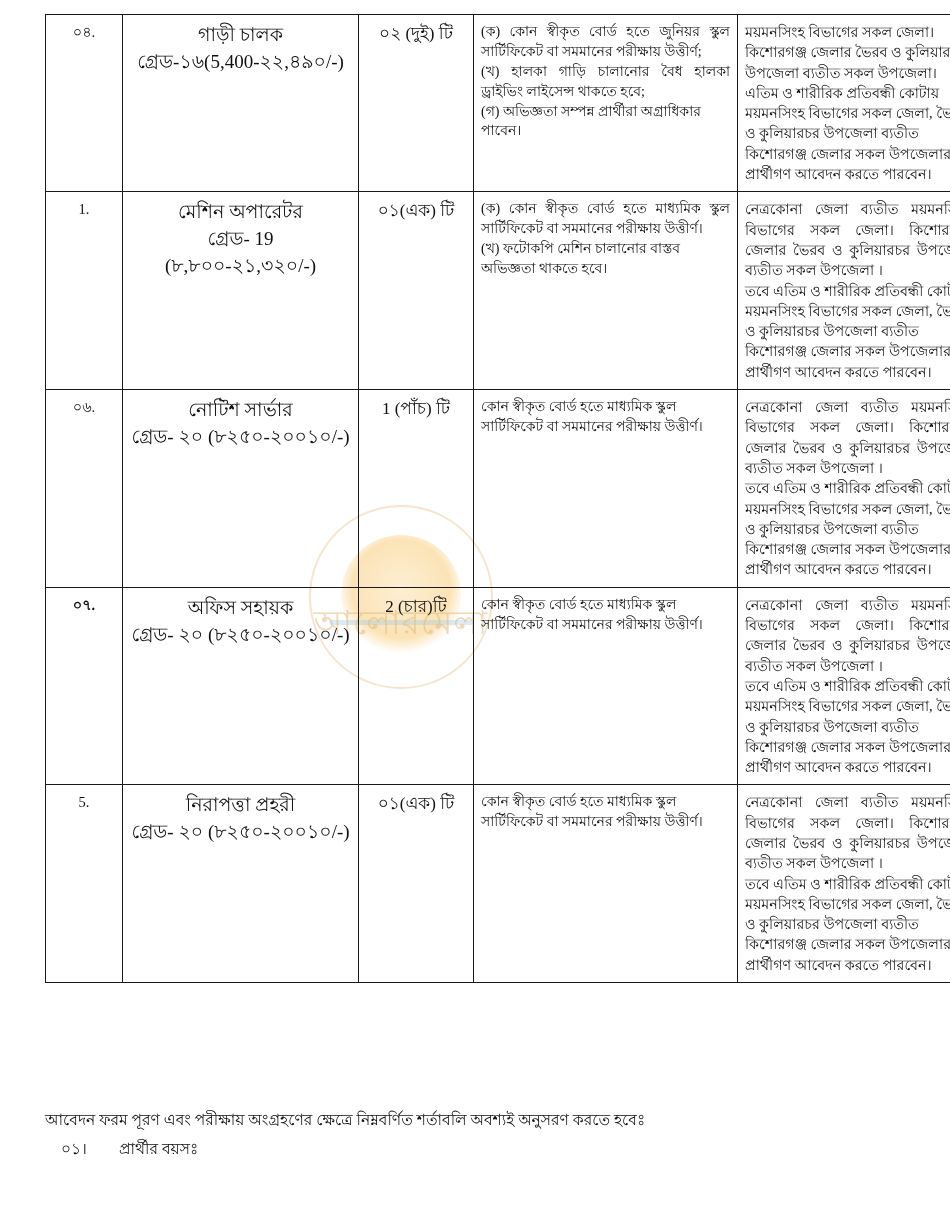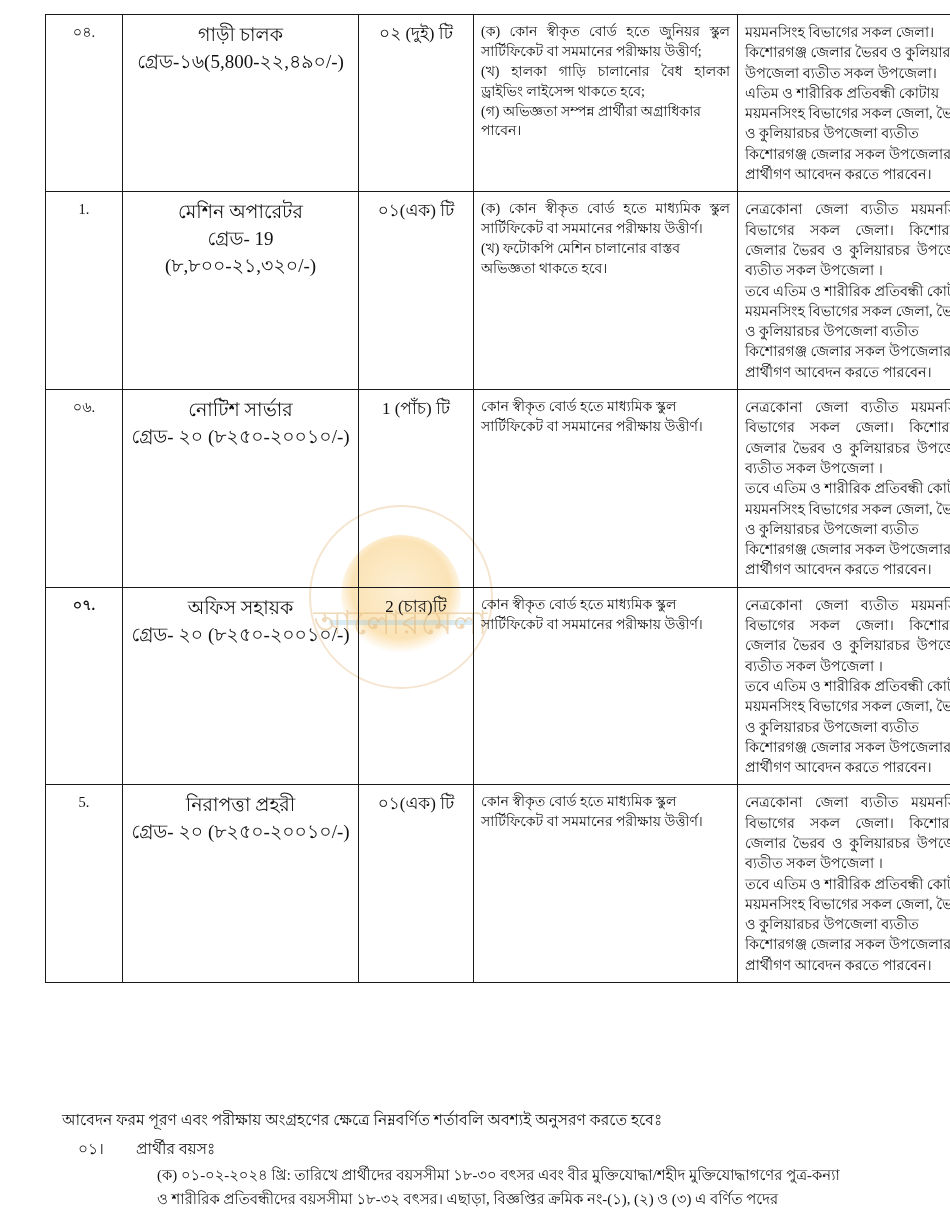--- a/index.html
+++ b/index.html
@@ -96,21 +96,21 @@
   .col-cond .cell-line { font-size: 14px; text-align: justify; text-justify: inter-word; }
   .col-dist .cell-line { font-size: 14.3px; text-align: justify; text-justify: inter-word; }
   .col-cond .cell-line:last-child,
   .col-dist .cell-line:last-child { text-align: left; }
 
   .vmid { vertical-align: middle; font-weight: bold; }
 
   
   #footer-notes {
     position: absolute;
-    left: 62px;
+    left: 45px;
     top: 1108px;
     width: 870px;
     z-index: 2;
   }
   .note-heading {
     font-size: 15.5px;
     line-height: 1.6;
     margin: 0 0 4px 0;
   }
   .note-item {
@@ -147,21 +147,21 @@
 
 <table id="notice-table">
   <tbody>
 
     <tr>
       <td class="col-sl">
         <span class="cell-line">০৪.</span>
       </td>
       <td class="col-post">
         <span class="cell-line">গাড়ী  চালক</span>
-        <span class="cell-line">গ্রেড-১৬(5,800-২২,৪৯০/-)</span>
+        <span class="cell-line">গ্রেড-১৬(5,400-২২,৪৯০/-)</span>
       </td>
       <td class="col-qty">
         <span class="cell-line">০২ (দুই) টি</span>
       </td>
       <td class="col-cond">
         <span class="cell-line">(ক) কোন স্বীকৃত বোর্ড হতে জুনিয়র স্কুল সার্টিফিকেট বা সমমানের পরীক্ষায় উত্তীর্ণ;</span>
         <span class="cell-line">(খ) হালকা গাড়ি চালানোর বৈধ হালকা ড্রাইভিং লাইসেন্স থাকতে হবে;</span>
         <span class="cell-line">(গ) অভিজ্ঞতা সম্পন্ন প্রার্থীরা অগ্রাধিকার পাবেন।</span>
       </td>
       <td class="col-dist">
@@ -252,17 +252,13 @@
 
   </tbody>
 </table>
 
 <div id="footer-notes">
   <p class="note-heading">আবেদন ফরম পূরণ এবং পরীক্ষায় অংগ্রহণের ক্ষেত্রে নিম্নবর্ণিত শর্তাবলি অবশ্যই অনুসরণ করতে হবেঃ</p>
   <div class="note-item">
     <span class="note-num">০১।</span>
     <span class="note-label">প্রার্থীর বয়সঃ</span>
   </div>
-  <div class="note-body">
-    <span class="cell-line">(ক) ০১-০২-২০২৪ খ্রি: তারিখে প্রার্থীদের বয়সসীমা ১৮-৩০ বৎসর এবং বীর মুক্তিযোদ্ধা/শহীদ মুক্তিযোদ্ধাগণের পুত্র-কন্যা</span>
-    <span class="cell-line">ও শারীরিক প্রতিবন্ধীদের বয়সসীমা ১৮-৩২ বৎসর। এছাড়া, বিজ্ঞপ্তির ক্রমিক নং-(১), (২) ও (৩) এ বর্ণিত পদের</span>
-  </div>
 </div>
 
 </body></html>

